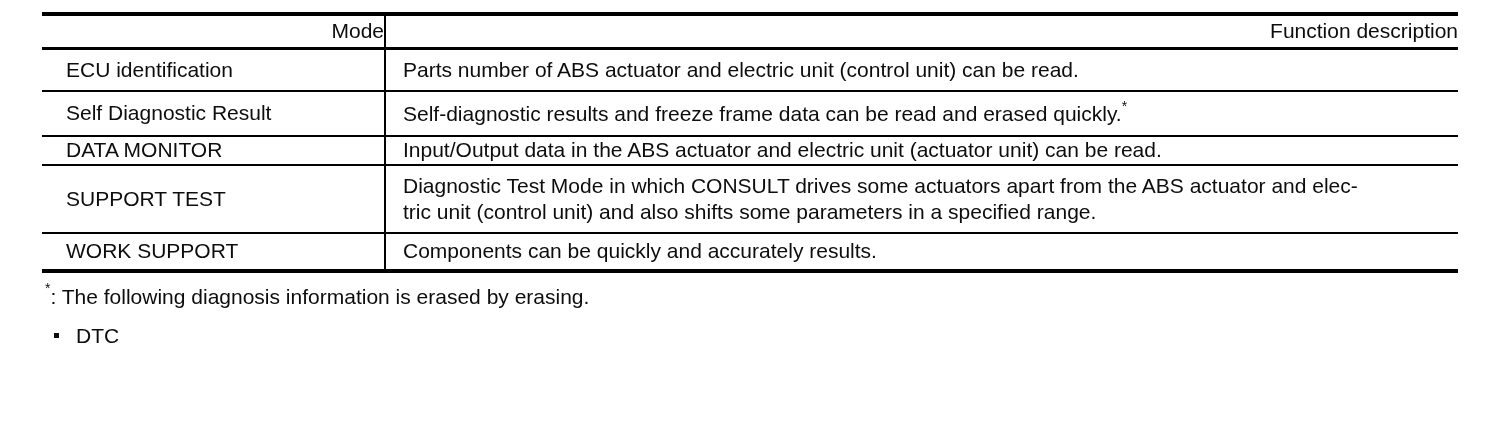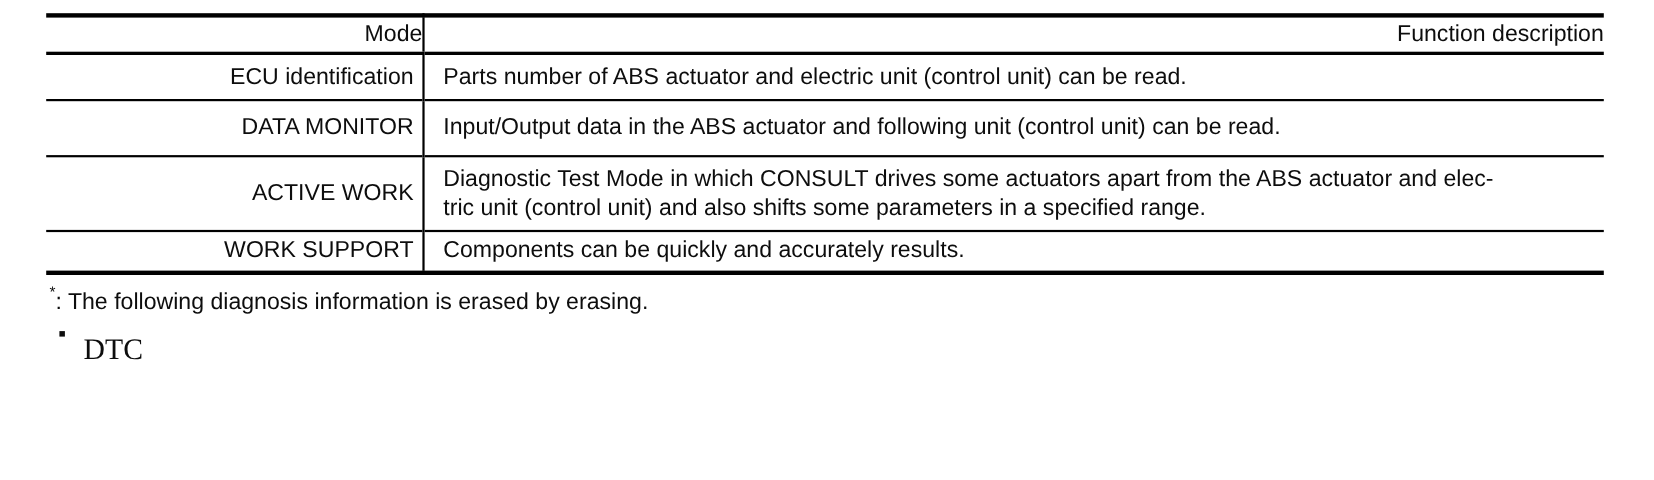--- a/index.html
+++ b/index.html
@@ -34,47 +34,47 @@
   }
   table.modes th {
     text-align: right;
     height: 34px;
     border-bottom: 3px solid #000;
   }
   table.modes td {
     border-top: 2px solid #000;
     text-align: left;
   }
-  table.modes td.mode-cell { padding-left: 24px; padding-right: 8px; text-align: right; }
+  table.modes td.mode-cell { padding-left: 24px; padding-right: 8px; }
   table.modes td.desc-cell { padding-left: 17px; padding-right: 12px; white-space: pre-line; }
   td.desc-cell, th.desc-head { border-left: 2px solid #000; margin-left: 12px; }
   tr.r1 td { height: 43px; border-top: none; }
   tr.r2 td { height: 45px; }
-  tr.r3 td { height: 51px; }
+  tr.r3 td { height: 29px; }
   tr.r4 td { height: 68px; }
   tr.r5 td { height: 38px; }
   sup.fmark {
     font-size: 14px;
     position: relative;
     top: -2px;
   }
   .footnote {
     margin-top: 10px;
     font-size: 21px;
     line-height: 1.2;
   }
   .footnote-line { margin-left: 3px; }
   .footnote-line sup.fmark { top: -3px; }
   .footnote-list { margin-top: 14px; }
   .footnote-item {
     display: flex;
+    align-items: center;
     margin-left: 12px;
     margin-top: 13px;
-    font-size: 27px;
-    font-family: Liberation Serif, serif;
+    font-size: 21px;
   }
   .bullet {
     display: inline-block;
     width: 5px;
     height: 5px;
     background: #0d0d0d;
     margin-right: 17px;
     flex: 0 0 auto;
   }
 </style>
@@ -92,26 +92,30 @@
       <tr>
         <th>Mode</th>
         <th class="desc-head">Function description</th>
       </tr>
     </thead>
     <tbody>
       <tr class="r1">
         <td class="mode-cell">ECU identification</td>
         <td class="desc-cell">Parts number of ABS actuator and electric unit (control unit) can be read.</td>
       </tr>
+      <tr class="r2">
+        <td class="mode-cell">Self Diagnostic Result</td>
+        <td class="desc-cell"><span>Self-diagnostic results and freeze frame data can be read and erased quickly.</span><sup class="fmark">*</sup></td>
+      </tr>
       <tr class="r3">
         <td class="mode-cell">DATA MONITOR</td>
-        <td class="desc-cell">Input/Output data in the ABS actuator and following unit (control unit) can be read.</td>
+        <td class="desc-cell">Input/Output data in the ABS actuator and electric unit (actuator unit) can be read.</td>
       </tr>
       <tr class="r4">
-        <td class="mode-cell">ACTIVE WORK</td>
+        <td class="mode-cell">SUPPORT TEST</td>
         <td class="desc-cell">Diagnostic Test Mode in which CONSULT drives some actuators apart from the ABS actuator and elec-
 tric unit (control unit) and also shifts some parameters in a specified range.</td>
       </tr>
       <tr class="r5">
         <td class="mode-cell">WORK SUPPORT</td>
         <td class="desc-cell">Components can be quickly and accurately results.</td>
       </tr>
     </tbody>
   </table>
 

